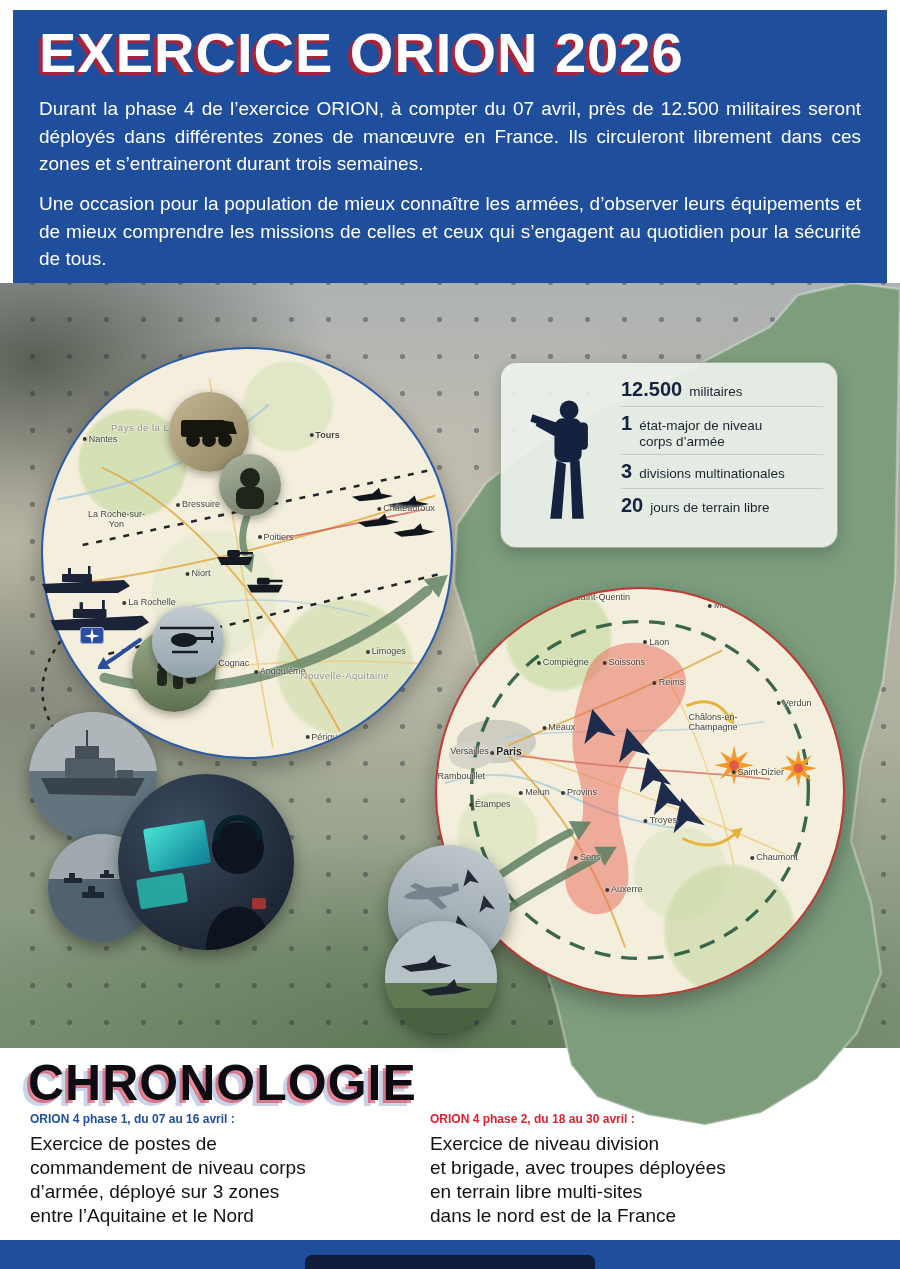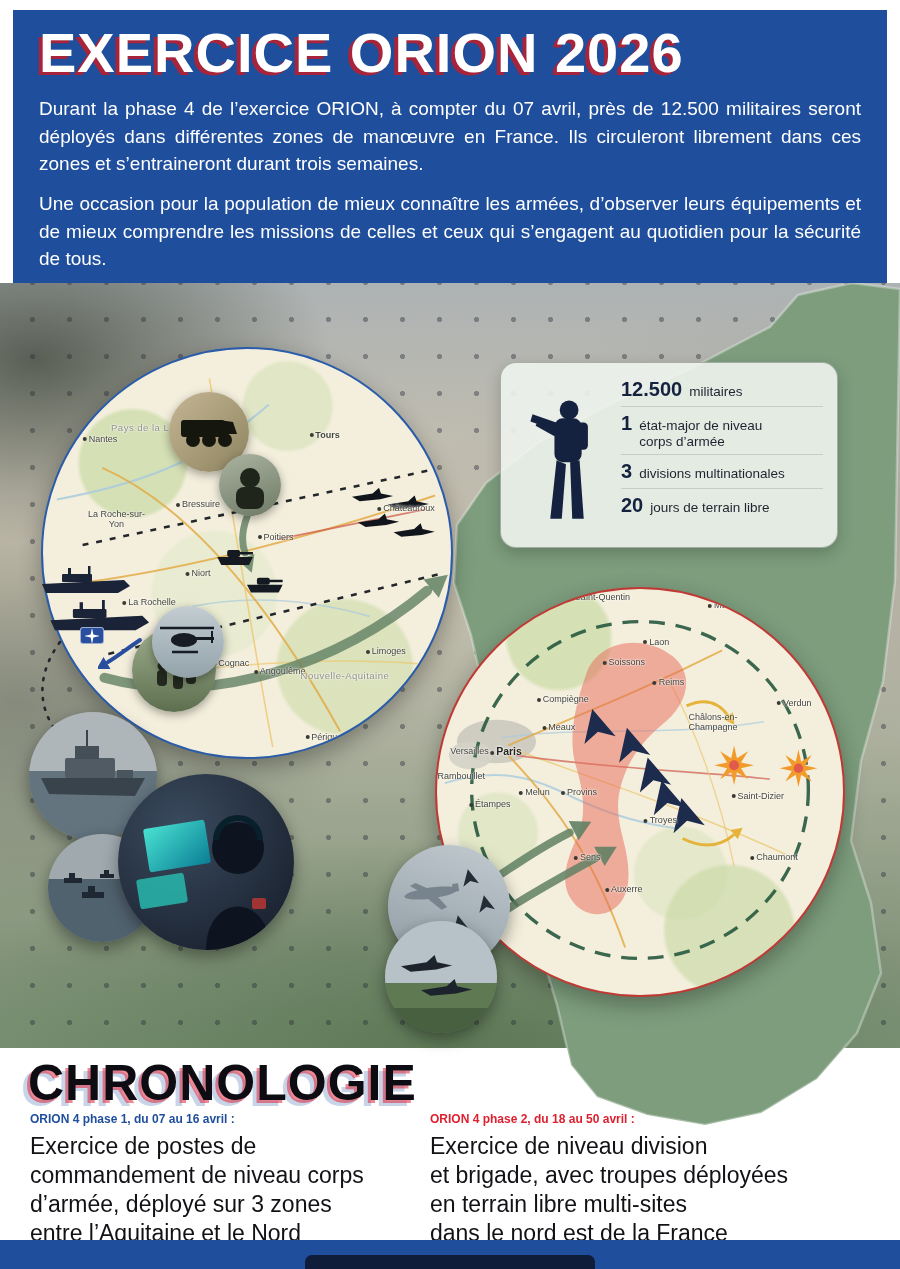--- a/index.html
+++ b/index.html
@@ -100,21 +100,21 @@
   
   .chrono-title{position:absolute;left:28px;top:1054px;margin:0;z-index:7;
       font-size:50px;font-weight:bold;letter-spacing:1px;color:#0c0c12;
       text-shadow:-3px 3px 0 rgba(224,38,60,.55), -7px 6px 0 rgba(34,84,164,.25);}
   .phase{position:absolute;top:1112px;z-index:7;}
   .phase1{left:30px;width:392px;}
   .phase2{left:430px;width:462px;}
   .phase-heading{margin:0;font-size:12px;font-weight:bold;line-height:1.2;}
   .phase1 .phase-heading{color:var(--phase1-blue,#1e4e9c);}
   .phase2 .phase-heading{color:var(--phase2-red,#de1f2e);}
-  .phase-body{margin:6px 0 0;font-size:23px;line-height:1.26;color:#121216;white-space:pre-line;}
+  .phase-body{margin:6px 0 0;font-size:19px;line-height:1.26;color:#121216;white-space:pre-line;}
 
   
   .footer-bar{position:absolute;left:0;top:1240px;width:900px;height:29px;z-index:7;
               background:var(--header-blue,#1e4e9c);}
   .footer-pill{position:absolute;left:305px;top:1255px;width:290px;height:14px;z-index:8;
               background:#0f1c3a;border-radius:7px 7px 0 0;}
 </style>
 </head>
 <body>
 
@@ -300,29 +300,29 @@
         <g transform="translate(346,162) scale(0.95)">
           <polygon points="40,20 27,22.9 34.1,34.1 22.9,27 20,40 17.1,27 5.9,34.1 13,22.9 0,20 13,17.1 5.9,5.9 17.1,13 20,0 22.9,13 34.1,5.9 27,17.1" fill="#f29a2a"></polygon>
           <circle cx="20" cy="20" r="5" fill="#e25b4a"></circle>
         </g>
       </g>
     </svg>
     <div class="labels">
         <span class="map-label" style="left: 40%; top: 2%;"><i class="cdot"></i>Saint-Quentin</span>
         <span class="map-label" style="left: 72%; top: 4%;"><i class="cdot"></i>Mézières</span>
         <span class="map-label" style="left: 54%; top: 13%;"><i class="cdot"></i>Laon</span>
-        <span class="map-label" style="left: 31%; top: 18%; margin-top: 37px;"><i class="cdot"></i>Compiègne</span>
+        <span class="map-label" style="left: 31%; top: 18%;"><i class="cdot"></i>Compiègne</span>
         <span class="map-label" style="left: 46%; top: 18%;"><i class="cdot"></i>Soissons</span>
         <span class="map-label" style="left: 57%; top: 23%;"><i class="cdot"></i>Reims</span>
         <span class="map-label" style="left: 88%; top: 28%;"><i class="cdot"></i>Verdun</span>
         <span class="map-label wrap" style="left: 68%; top: 33%;">Châlons-en-Champagne</span>
         <span class="map-label" style="left: 30%; top: 34%;"><i class="cdot"></i>Meaux</span>
         <span class="map-label" style="left: 8%; top: 40%;">Versailles</span>
         <span class="map-label bold" style="left: 17%; top: 40%;"><i class="cdot"></i>Paris</span>
-        <span class="map-label" style="left: 79%; top: 45%; margin-top: 24px;"><i class="cdot"></i>Saint-Dizier</span>
+        <span class="map-label" style="left: 79%; top: 45%;"><i class="cdot"></i>Saint-Dizier</span>
         <span class="map-label" style="left: 6%; top: 46%;">Rambouillet</span>
         <span class="map-label" style="left: 24%; top: 50%;"><i class="cdot"></i>Melun</span>
         <span class="map-label" style="left: 35%; top: 50%;"><i class="cdot"></i>Provins</span>
         <span class="map-label" style="left: 13%; top: 53%;"><i class="cdot"></i>Étampes</span>
         <span class="map-label" style="left: 55%; top: 57%;"><i class="cdot"></i>Troyes</span>
         <span class="map-label" style="left: 37%; top: 66%;"><i class="cdot"></i>Sens</span>
         <span class="map-label" style="left: 83%; top: 66%;"><i class="cdot"></i>Chaumont</span>
         <span class="map-label" style="left: 46%; top: 74%;"><i class="cdot"></i>Auxerre</span>
       </div>
   </div>
@@ -427,21 +427,21 @@
 
   <h2 class="chrono-title">CHRONOLOGIE</h2>
   <div class="phase phase1">
     <h3 class="phase-heading">ORION 4 phase 1, du 07 au 16 avril :</h3>
     <p class="phase-body">Exercice de postes de
 commandement de niveau corps
 d’armée, déployé sur 3 zones
 entre l’Aquitaine et le Nord</p>
   </div>
   <div class="phase phase2">
-    <h3 class="phase-heading">ORION 4 phase 2, du 18 au 50 avril :</h3>
+    <h3 class="phase-heading">ORION 4 phase 2, du 18 au 30 avril :</h3>
     <p class="phase-body">Exercice de niveau division
 et brigade, avec troupes déployées
 en terrain libre multi-sites
 dans le nord est de la France</p>
   </div>
 
   <div class="footer-bar"></div>
   <div class="footer-pill"></div>
 
 </div>

